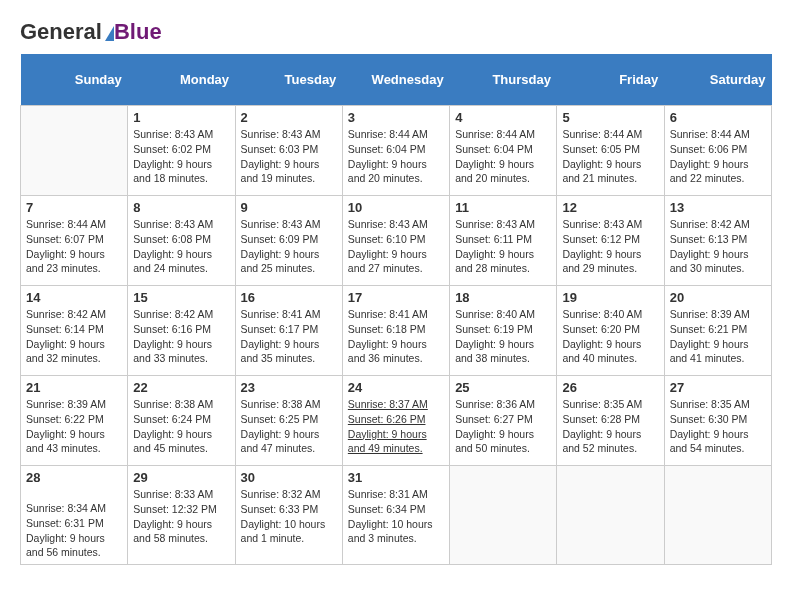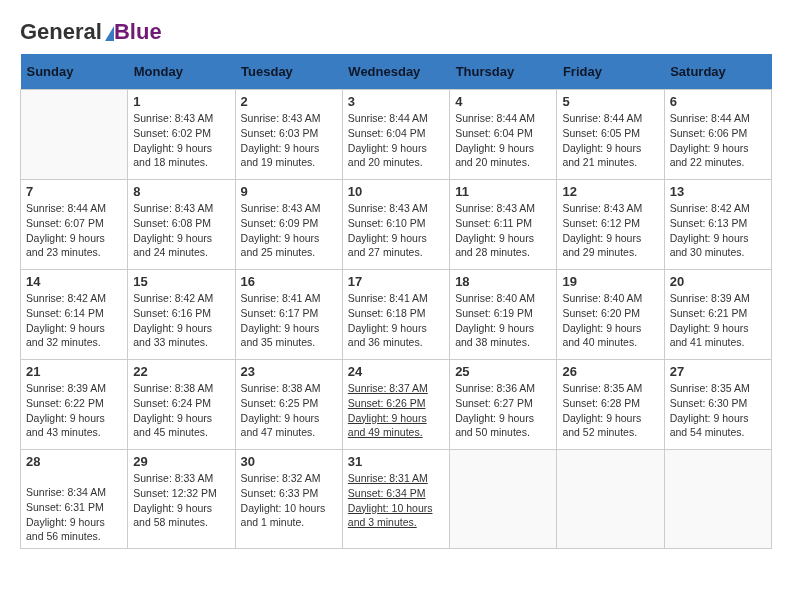--- a/index.html
+++ b/index.html
@@ -45,23 +45,23 @@
       font-size: 15px;
       color: #555;
     }
     table {
       width: 100%;
       border-collapse: collapse;
       font-size: 11px;
     }
     .day-header {
       background-color: #3a7cc1;
-      color: #0f172a;
-      text-align: left;
-      padding: 10px 6px;
+      color: #ffffff;
+      text-align: right;
+      padding: 18px 6px;
       font-size: 13px;
       font-weight: bold;
     }
     td {
       border: 1px solid #ccc;
       vertical-align: top;
       padding: 4px 5px;
       width: calc(100% / 7);
       min-height: 80px;
       color: #333;
@@ -295,21 +295,21 @@
 Daylight: 9 hours and 58 minutes.</div>
         </td>
         <td>
           <div class="date-num">30</div>
           <div class="cell-text" style="white-space: pre-line;">Sunrise: 8:32 AM
 Sunset: 6:33 PM
 Daylight: 10 hours and 1 minute.</div>
         </td>
         <td>
           <div class="date-num">31</div>
-          <div class="cell-text" style="white-space: pre-line; text-decoration: underline;">Sunrise: 8:31 AM
+          <div class="cell-text" style="white-space: pre-line;">Sunrise: 8:31 AM
 Sunset: 6:34 PM
 Daylight: 10 hours and 3 minutes.</div>
         </td>
         <td class="empty-cell"></td>
         <td class="empty-cell"></td>
         <td class="empty-cell"></td>
       </tr>
     </tbody>
 </table>
 

